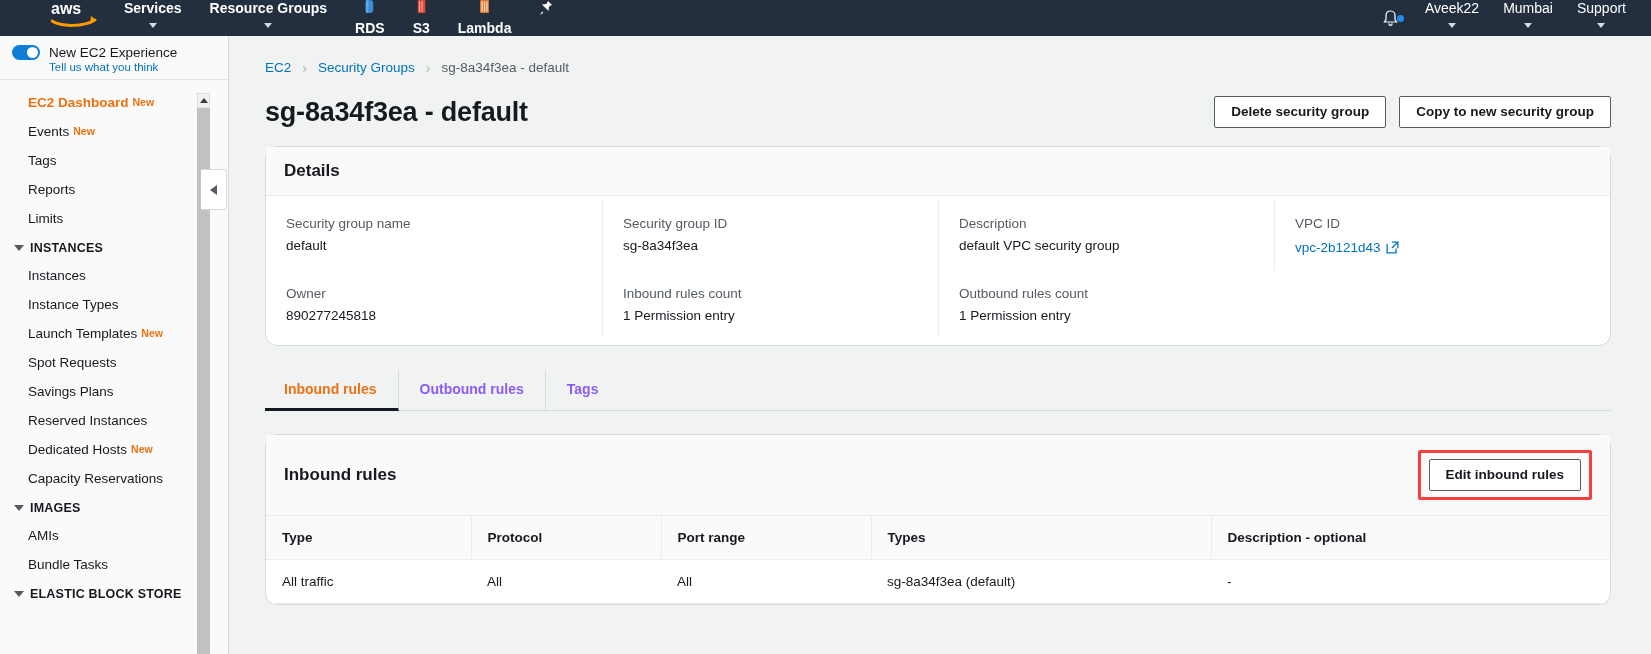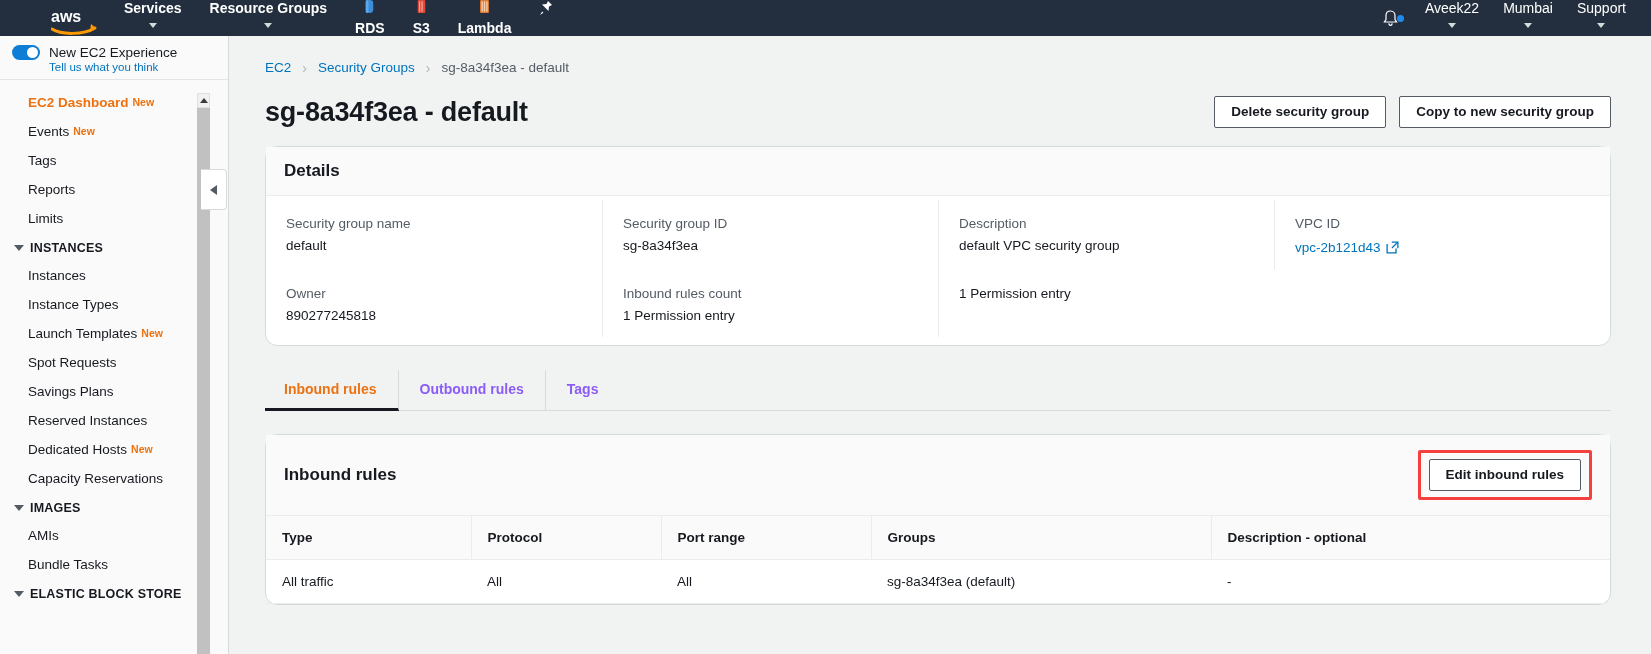--- a/index.html
+++ b/index.html
@@ -6,21 +6,21 @@
   html, body {
     width: 1651px; height: 654px;
     font-family: "Liberation Sans", sans-serif;
     background: #ffffff;
     overflow: hidden;
   }
 
   
   .topnav {
     height: 36px; background: #232f3e; color: #ffffff;
-    display: flex; align-items: flex-end; position: relative;
+    display: flex; align-items: flex-start; position: relative;
   }
   .aws-logo { width: 72px; display: flex; justify-content: center; align-items: center; margin-left: 38px; }
   .aws-logo svg { display: block; }
   .nav-item {
     display: flex; align-items: center; gap: 7px;
     padding: 0 14px; height: 36px; font-size: 14px; font-weight: bold;
     color: #ffffff; white-space: nowrap; cursor: pointer; flex-direction: column;
   }
   .caret-down {
     width: 0; height: 0; border-left: 4px solid transparent;
@@ -398,20 +398,21 @@
             <div class="detail-label">Owner</div>
             <div class="detail-value">890277245818</div>
           </div>
 
           <div class="detail-cell">
             <div class="detail-label">Inbound rules count</div>
             <div class="detail-value">1 Permission entry</div>
           </div>
 
           <div class="detail-cell">
+            <div class="detail-label">Outbound rules count</div>
             <div class="detail-value">1 Permission entry</div>
           </div>
 
           <div class="detail-cell empty"></div>
         </div>
       </div>
 
       <div class="tabs">
         <div class="tab active">Inbound rules</div>
         <div class="tab">Outbound rules</div>
@@ -425,21 +426,21 @@
             <button class="btn">Edit inbound rules</button>
           </div>
         </div>
 
         <table class="rules">
           <thead>
             <tr>
               <th class="col-type">Type</th>
               <th class="col-proto">Protocol</th>
               <th class="col-port">Port range</th>
-              <th class="col-src">Groups</th>
+              <th class="col-src">Types</th>
               <th>Description - optional</th>
             </tr>
           </thead>
           <tbody>
             <tr>
               <td>All traffic</td>
               <td>All</td>
               <td>All</td>
               <td>sg-8a34f3ea (default)</td>
               <td>-</td>

